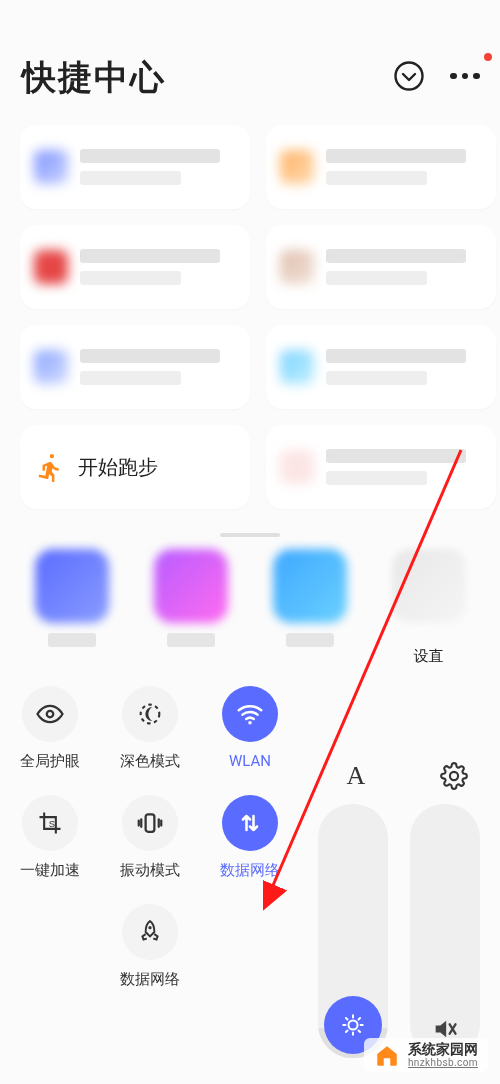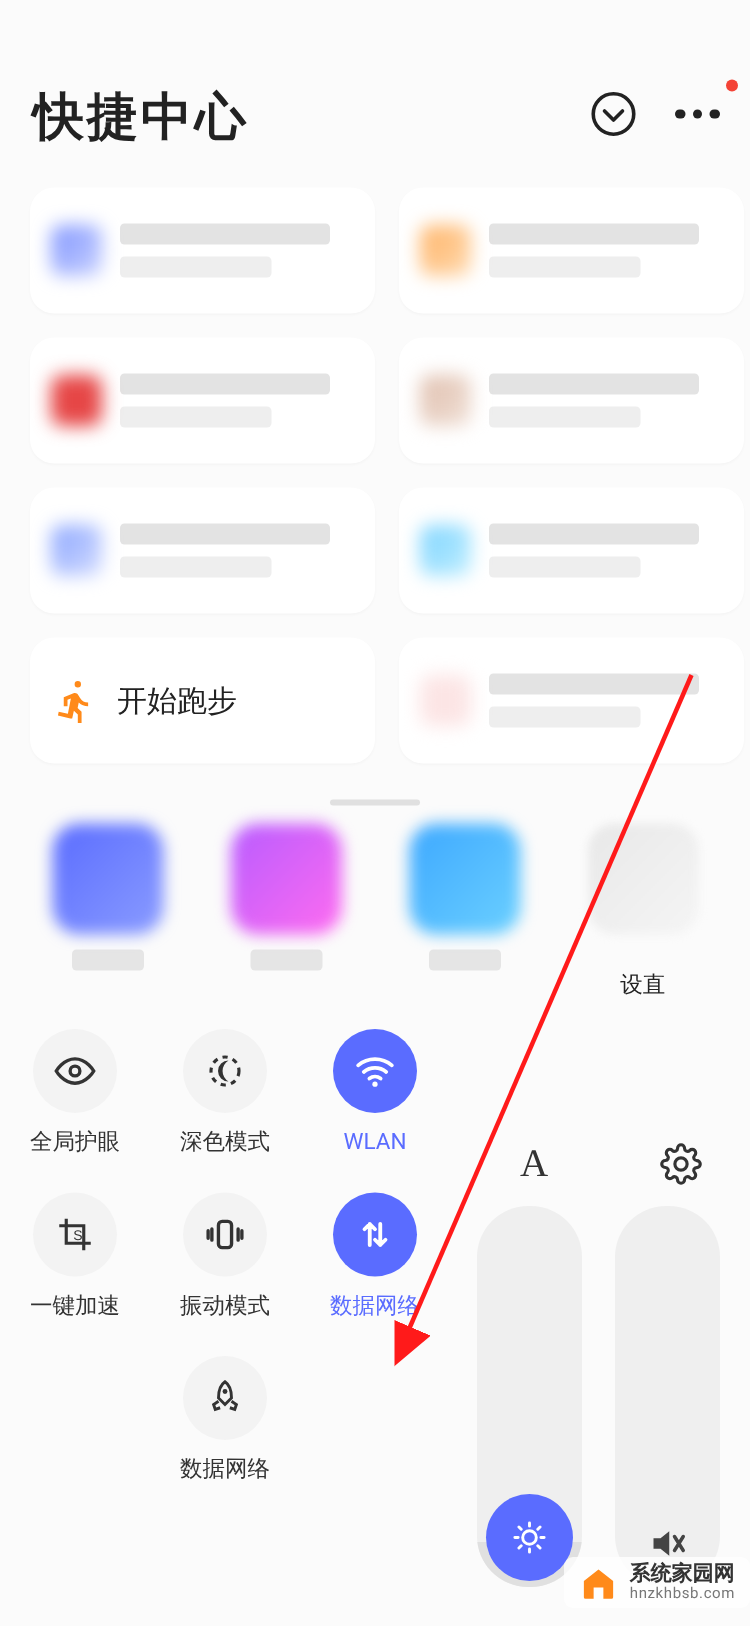--- a/index.html
+++ b/index.html
@@ -67,25 +67,25 @@
   .slider .fill { position:absolute; left:0; right:0; bottom:0; height:12%; background:#e0e0e0; }
   .slider .knob { position:absolute; bottom:0; left:50%; transform:translateX(-50%); width:58px; height:58px; border-radius:50%; display:flex; align-items:center; justify-content:center; color:#333; }
   .slider.brightness .knob { background:#5a6cff; color:#fff; bottom:4px; }
   .slider.volume .knob { color:#444; }
   .top-util { position:absolute; top: 754px; right: 24px; display:flex; gap:54px; }
 
   
   .arrow-svg { position:absolute; top:446px; left:263px; width:210px; height:470px; pointer-events:none; }
 
   
-  .wm { position:absolute; right:0; bottom:12px; display:flex; align-items:center; gap:8px; padding:4px 10px; background:rgba(255,255,255,0.78); border-radius:6px; }
+  .wm { position:absolute; right:12px; bottom:12px; display:flex; align-items:center; gap:8px; padding:4px 10px; background:rgba(255,255,255,0.78); border-radius:6px; }
   .wm-icon { width:26px; height:26px; }
   .wm-text { display:flex; flex-direction:column; line-height:1.1; }
   .wm-text .zh { font-size:14px; font-weight:600; color:#333; }
-  .wm-text .dom { font-size:10px; color:#777; letter-spacing:0.4px; }
+  .wm-text .dom { font-size:10px; color:#777; letter-spacing:0.4px;text-decoration:underline; }
 
   .pix { filter: blur(6px); }
 </style>
 </head>
 <body>
 
 <div class="screen">
 
   <div class="header">
     <div class="title">快捷中心</div>

